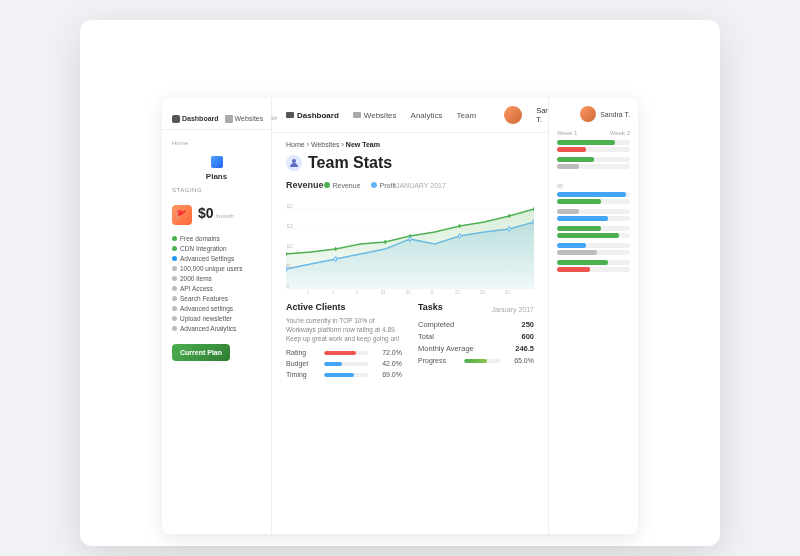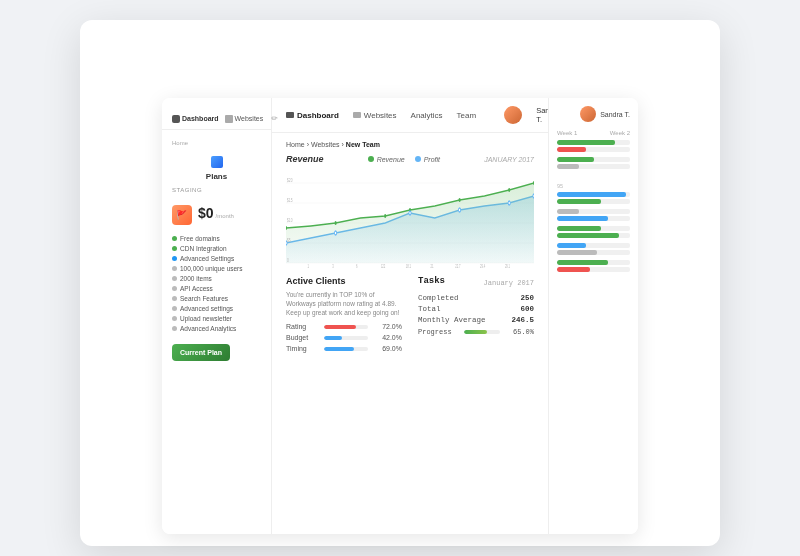--- a/index.html
+++ b/index.html
@@ -284,23 +284,21 @@
       justify-content: center;
     }
 
     
     .revenue-section {
       margin-bottom: 8px;
     }
     .revenue-header {
       display: flex;
       align-items: center;
-      justify-content: space-between;
       margin-bottom: 4px;
-      font-style: italic;
     }
     .revenue-title {
       font-size: 9px;
       font-weight: 600;
       color: #333;
     }
     .revenue-legend {
       display: flex;
       gap: 10px;
       align-items: center;
@@ -339,21 +337,20 @@
     .bottom-section {
       display: flex;
       gap: 16px;
       margin-top: 4px;
     }
     .active-clients {
       flex: 1;
     }
     .tasks-section {
       flex: 1;
-      font-family: Liberation Mono, monospace;
     }
     .section-label {
       font-size: 9px;
       font-weight: 700;
       color: #222;
       margin-bottom: 4px;
     }
     .client-desc {
       font-size: 6.5px;
       color: #888;
@@ -625,20 +622,29 @@
       <div class="content-area">
 
         <div class="breadcrumb-main">
           <span>Home</span>
           <span> › </span>
           <span>Websites</span>
           <span> › </span>
           <span class="current">New Team</span>
         </div>
 
+        <div class="team-stats-title">
+          <div class="team-stats-icon">
+            <svg width="10" height="10" viewBox="0 0 10 10">
+              <circle cx="5" cy="3" r="2" fill="#5c6bc0"></circle>
+              <path d="M1 9c0-2.2 1.8-4 4-4s4 1.8 4 4" fill="#5c6bc0"></path>
+            </svg>
+          </div>
+          <span>Team Stats</span>
+        </div>
 
         <div class="revenue-section">
           <div class="revenue-header">
             <span class="revenue-title">Revenue</span>
             <div class="revenue-legend">
               <div class="legend-item">
                 <div class="legend-dot green"></div>
                 <span>Revenue</span>
               </div>
               <div class="legend-item">

